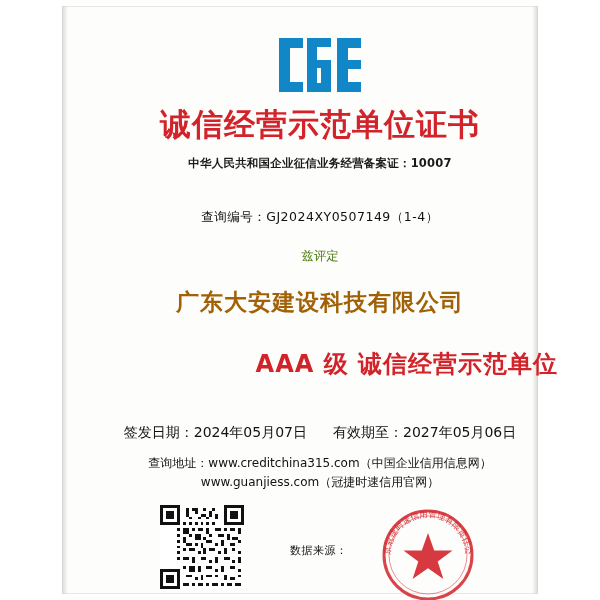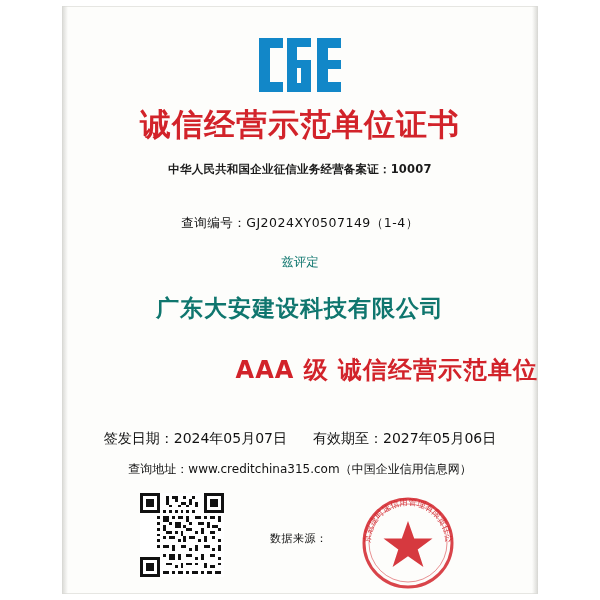--- a/index.html
+++ b/index.html
@@ -50,20 +50,21 @@
     background: linear-gradient(to left, #d8d8d4, rgba(255,255,255,0));
   }
 
   .content {
     position: absolute;
     left: 62px;
     top: 6px;
     width: 476px;
     height: 588px;
     text-align: center;
+    padding-left: 20px;
   }
 
   
   .logo-wrap {
     margin-top: 26px;
     height: 66px;
     display: flex;
     align-items: center;
     justify-content: center;
   }
@@ -72,46 +73,46 @@
   .main-title {
     margin-top: 6px;
     font-size: 31px;
     font-weight: bold;
     letter-spacing: 1px;
     color: #d2232a;
     font-family: "DejaVu Sans", "Liberation Sans", sans-serif;
   }
 
   .record-line {
-    margin-top: 16px;
+    margin-top: 10px;
     font-size: 11.5px;
     font-weight: bold;
     color: #1a1a1a;
     letter-spacing: 0.2px;
     text-align: center;
   }
 
   .query-no {
     margin-top: 38px;
     font-size: 12.5px;
     color: #111111;
     letter-spacing: 0.5px;
   }
 
   .hereby {
     margin-top: 22px;
     font-size: 12.5px;
-    color: #0f766e;
+    color: #4d7c0f;
   }
 
   .company {
     margin-top: 22px;
     font-size: 23px;
     font-weight: bold;
-    color: #0f766e;
+    color: #a16207;
     letter-spacing: 1px;
   }
 
   .grade {
     margin-top: 30px;
     font-size: 24px;
     font-weight: bold;
     color: #d2232a;
     letter-spacing: 1px;
     text-align: right;
@@ -221,20 +222,21 @@
     <div class="grade">AAA 级  诚信经营示范单位</div>
 
     <div class="dates">
       <span>签发日期：</span><span>2024年05月07日</span><span class="gap"></span><span>有效期至：</span><span>2027年05月06日</span>
     </div>
 
     <div class="urls">
       <div>
         <span>查询地址：</span><span>www.creditchina315.com（中国企业信用信息网）</span>
       </div>
+      <div>www.guanjiess.com（冠捷时速信用官网）</div>
     </div>
 
     <div class="bottom-row">
 
       <div class="qr">
         <svg width="84" height="84" viewBox="0 0 29 29" shape-rendering="crispEdges">
           <rect width="29" height="29" fill="#ffffff"></rect>
           <g fill="#111111">
 
             <rect x="0" y="0" width="7" height="1"></rect>

